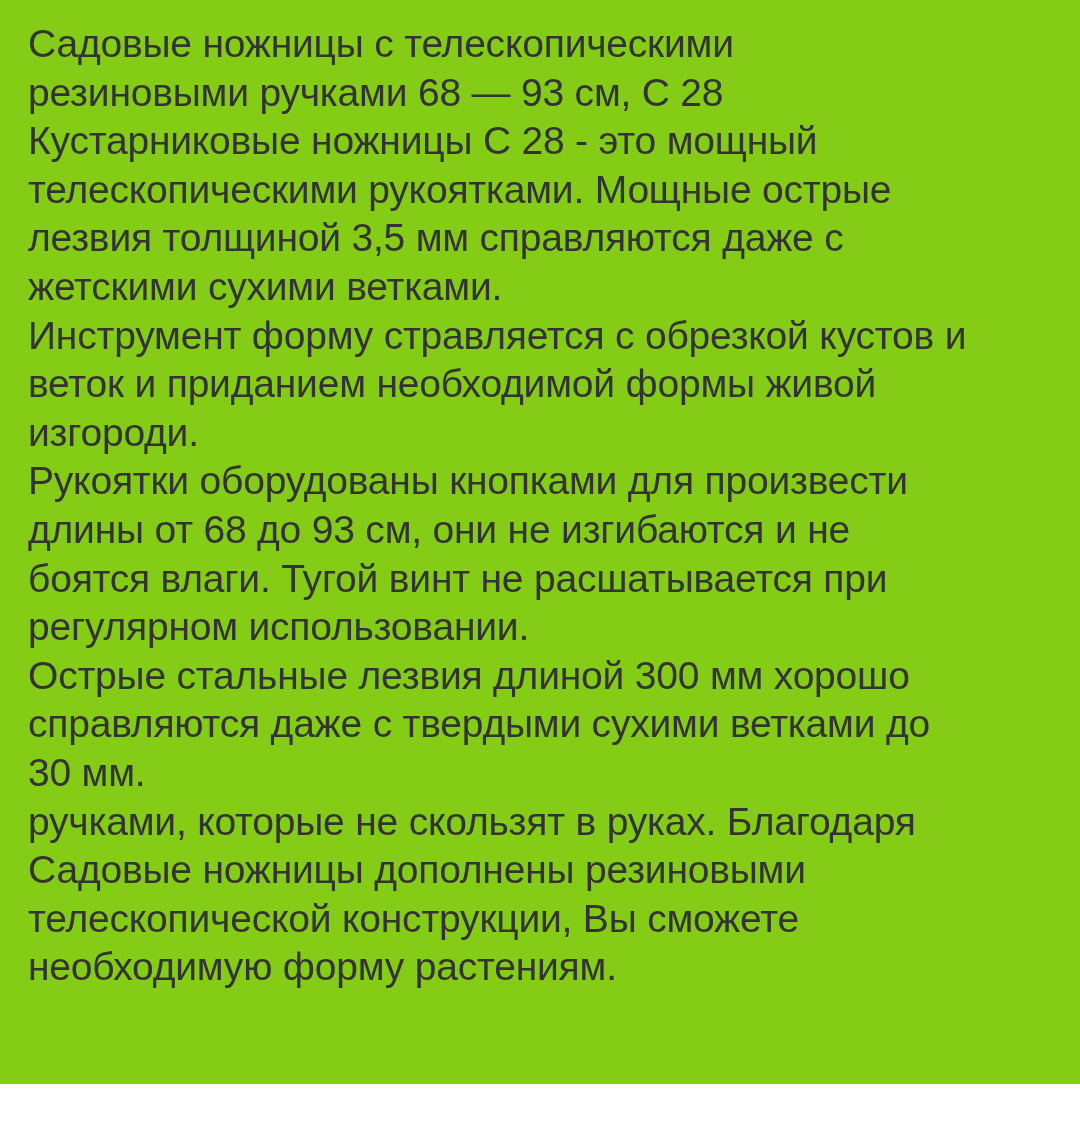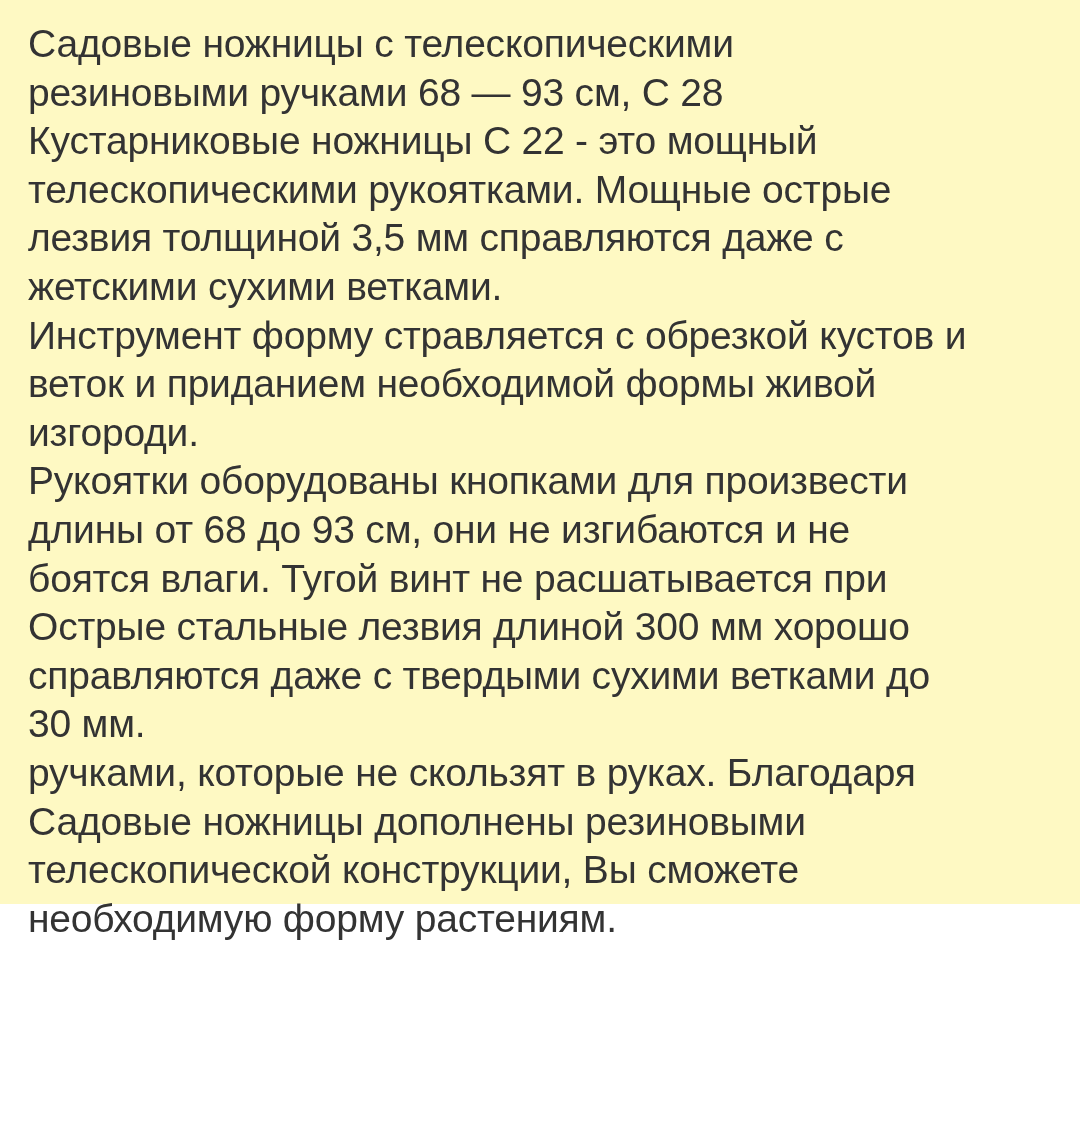--- a/index.html
+++ b/index.html
@@ -7,22 +7,22 @@
     padding: 0;
   }
   body {
     width: 1080px;
     height: 1128px;
     background: #ffffff;
     overflow: hidden;
   }
   .page {
     width: 1080px;
-    height: 904px;
-    background: #fef9c3;
+    height: 1084px;
+    background: #84cc16;
     box-sizing: border-box;
   }
   .description {
     padding: 20px 0 0 28px;
     font-family: "Liberation Sans", sans-serif;
     font-size: 39px;
     line-height: 48.6px;
     font-weight: 400;
     color: #333333;
     letter-spacing: -0.2px;
@@ -32,30 +32,31 @@
     height: 48.6px;
   }
 </style>
 </head>
 <body>
 
 <div class="page">
   <div class="description">
     <div class="line">Садовые ножницы с телескопическими</div>
     <div class="line">резиновыми ручками 68 — 93 см, С 28</div>
-    <div class="line">Кустарниковые ножницы С 22 - это мощный</div>
+    <div class="line">Кустарниковые ножницы С 28 - это мощный</div>
     <div class="line">телескопическими рукоятками. Мощные острые</div>
     <div class="line">лезвия толщиной 3,5 мм справляются даже с</div>
     <div class="line">жетскими сухими ветками.</div>
     <div class="line">Инструмент форму стравляется с обрезкой кустов и</div>
     <div class="line">веток и приданием необходимой формы живой</div>
     <div class="line">изгороди.</div>
     <div class="line">Рукоятки оборудованы кнопками для произвести</div>
     <div class="line">длины от 68 до 93 см, они не изгибаются и не</div>
     <div class="line">боятся влаги. Тугой винт не расшатывается при</div>
+    <div class="line">регулярном использовании.</div>
     <div class="line">Острые стальные лезвия длиной 300 мм хорошо</div>
     <div class="line">справляются даже с твердыми сухими ветками до</div>
     <div class="line">30 мм.</div>
     <div class="line">ручками, которые не скользят в руках. Благодаря</div>
     <div class="line">Садовые ножницы дополнены резиновыми</div>
     <div class="line">телескопической конструкции, Вы сможете</div>
     <div class="line">необходимую форму растениям.</div>
   </div>
 </div>
 

